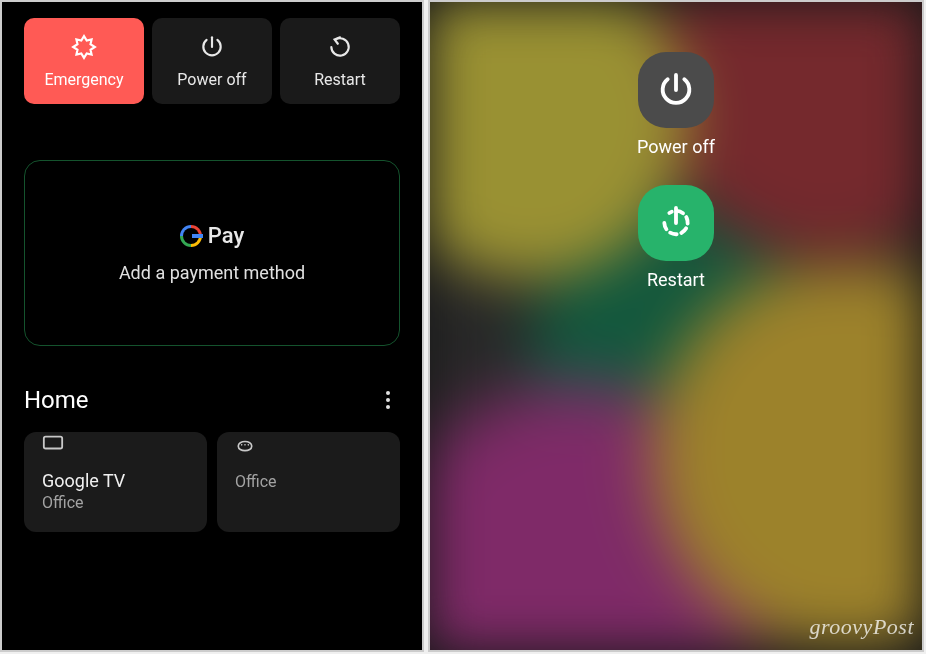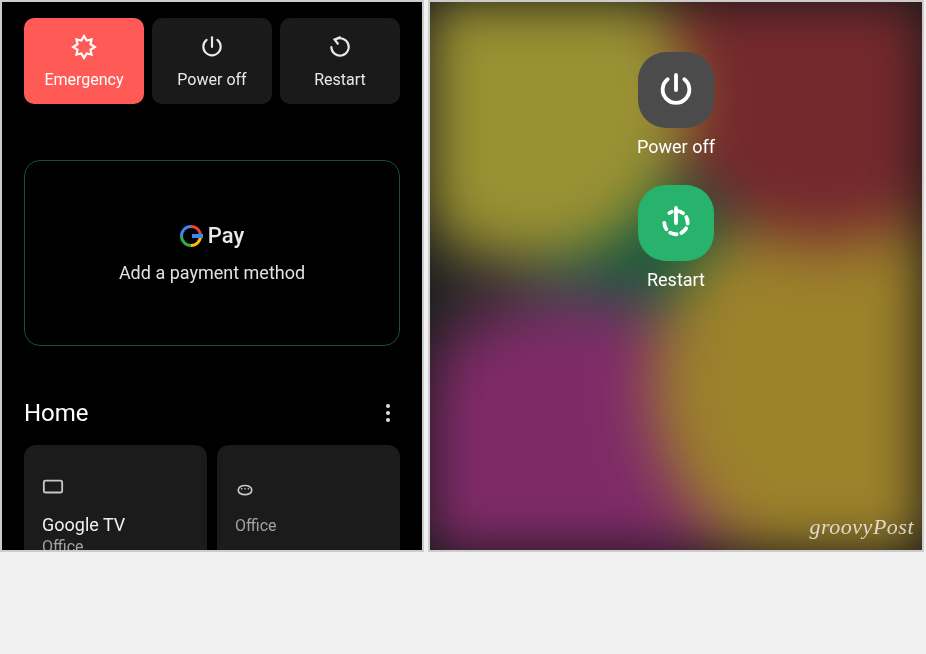--- a/index.html
+++ b/index.html
@@ -5,21 +5,21 @@
   * { box-sizing: border-box; margin: 0; padding: 0; }
   body {
     width: 926px;
     height: 654px;
     background: #f0f0f0;
     display: flex;
     gap: 4px;
     font-family: -apple-system, Roboto, "Segoe UI", Arial, sans-serif;
   }
   .panel {
-    height: 552px;
+    height: 652px;
     border: 2px solid #ccc;
     overflow: hidden;
     position: relative;
   }
   
   .panel-left {
     width: 424px;
     background: #000;
     padding: 16px 22px;
     color: #fff;
@@ -74,40 +74,40 @@
   .gpay-g::after{
     content:""; position:absolute; inset:3px; border-radius:50%; background:#000;
   }
   .gpay-g::before{
     content:""; position:absolute; right:-1px; top:9px; width:11px; height:4px; background:#4285f4; z-index:2;
   }
   .gpay-sub {
     font-size: 18px; color: #e0e0e0;
   }
   .home-header {
-    margin-top: 53px;
+    margin-top: 40px;
     display: flex;
     justify-content: space-between;
     align-items: center;
   }
   .home-title { font-size: 24px; color: #fff; }
   .more-dots {
     width: 24px; height: 24px; display:flex; flex-direction:column; align-items:center; justify-content:center; gap:3px;
     cursor:pointer;
   }
   .more-dots span { width:4px; height:4px; border-radius:50%; background:#e0e0e0; }
   .device-row {
     margin-top: 18px;
     display:flex; gap:10px;
   }
   .device-card {
     flex:1;
     background:#1b1b1b;
     border-radius:12px;
-    padding:33px 18px 20px 18px;
+    padding:2px 18px 20px 18px;
     cursor:pointer;
   }
   .device-card .ic { color:#c8c8c8; margin-bottom:14px; }
   .device-card .name { font-size:18px; color:#f0f0f0; }
   .device-card .room { font-size:16px; color:#a3a3a3; margin-top:2px; }
 
   
   .panel-right {
     width: 496px;
     position: relative;

